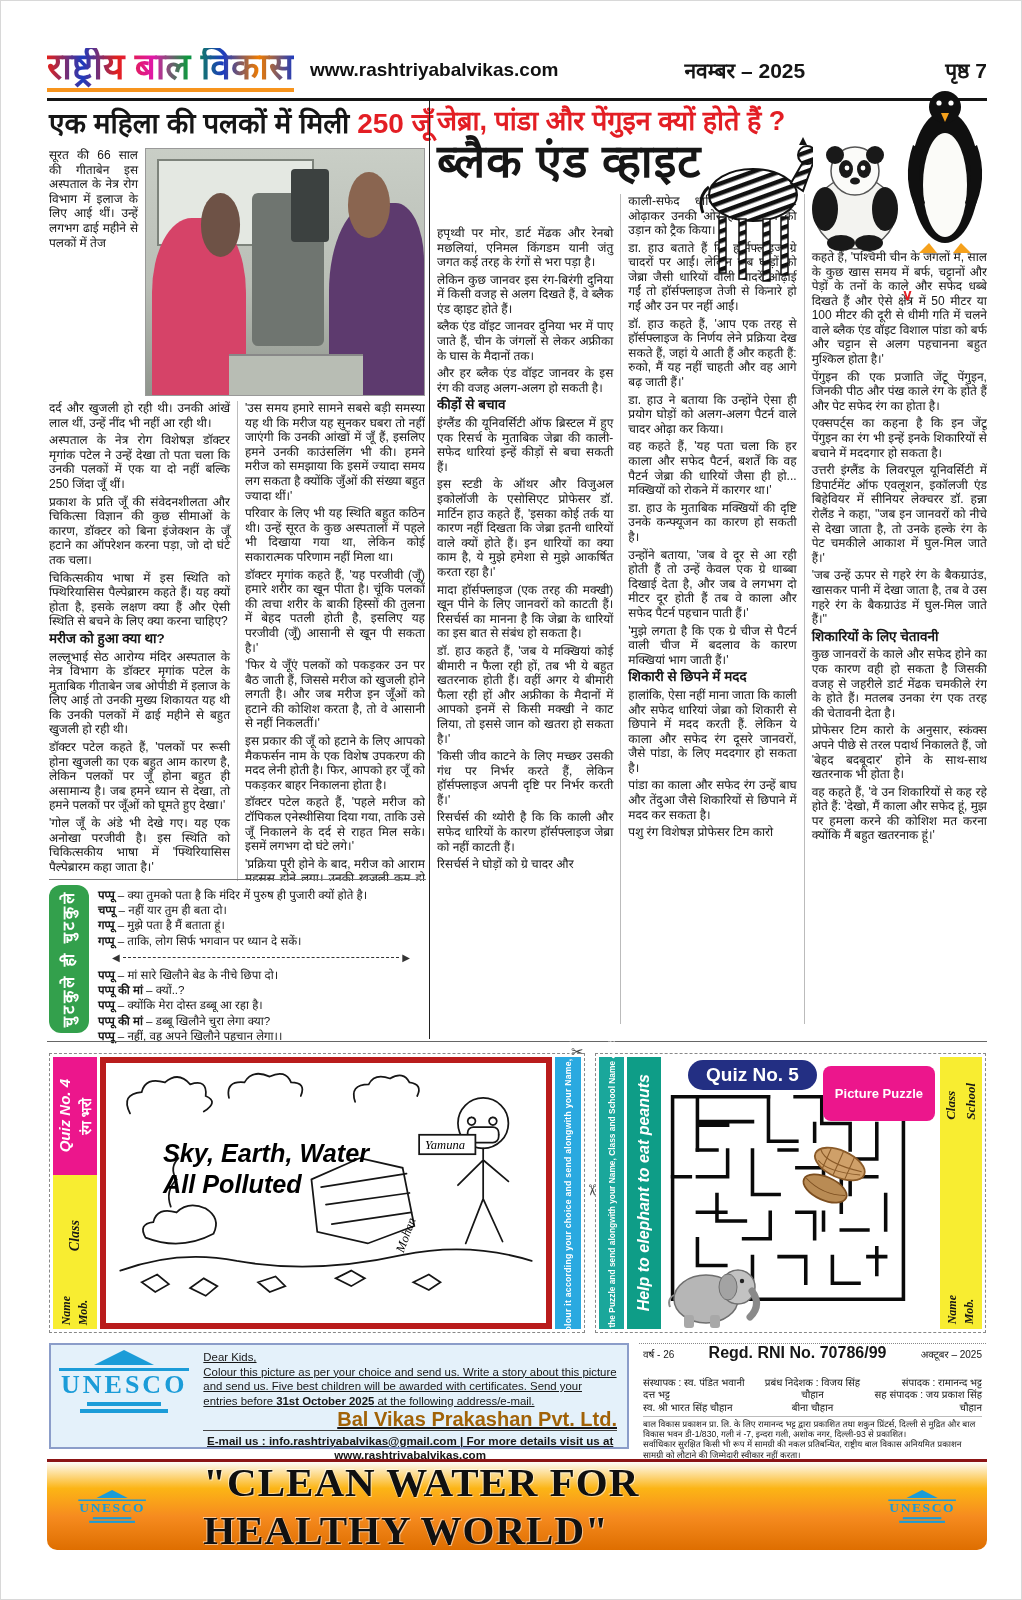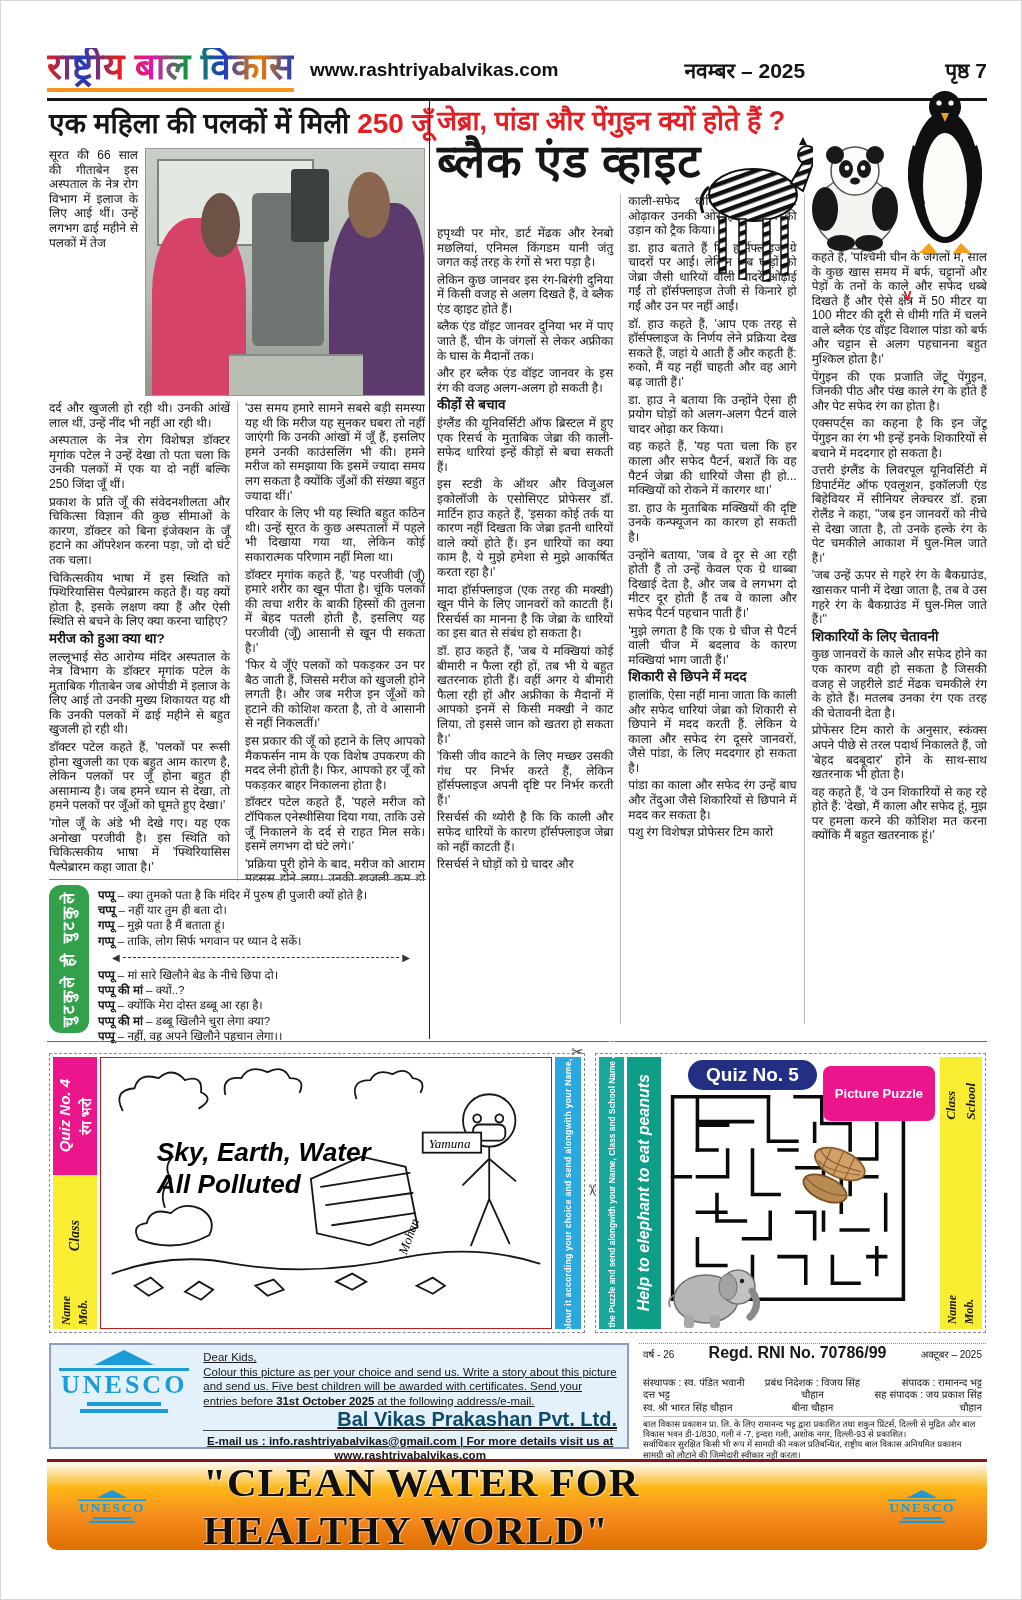--- a/index.html
+++ b/index.html
@@ -66,21 +66,21 @@
   .hr2{position:absolute;left:46px;top:1040px;width:940px;border-top:1px solid #666;}
   .scissor{position:absolute;color:#444;font-size:15px;}
   
   .q4{position:absolute;left:48px;top:1052px;width:536px;height:280px;border:1.6px dashed #888;display:flex;box-sizing:border-box;padding:3px;}
   .q4-left{width:44px;background:#f8ed31;display:flex;flex-direction:column;align-items:center;}
   .q4-pink{background:#ec168c;color:#fff;width:100%;height:118px;display:flex;align-items:center;justify-content:center;gap:3px;}
   .q4-pink .a{font-weight:bold;font-style:italic;font-size:15px;}
   .q4-pink .b{font-weight:bold;font-size:14px;}
   .q4-left .cls{flex:1;display:flex;align-items:center;font-family:"Liberation Serif",serif;font-style:italic;font-weight:bold;font-size:14px;}
   .q4-left .nm{display:flex;gap:2px;padding-bottom:4px;font-family:"Liberation Serif",serif;font-style:italic;font-weight:bold;font-size:12px;}
-  .q4-main{flex:1;border:1px solid #b91c1c;margin:0 3px;background:#fff;position:relative;overflow:hidden;}
+  .q4-main{flex:1;border:6px solid #b91c1c;margin:0 3px;background:#fff;position:relative;overflow:hidden;}
   .q4-blue{width:26px;background:#2aa9e0;color:#fff;display:flex;align-items:center;justify-content:center;}
   .q4-blue .vtext{font-size:8.6px;font-weight:bold;letter-spacing:.3px;}
   
   .q5{position:absolute;left:594px;top:1052px;width:391px;height:280px;border:1.6px dashed #888;display:flex;box-sizing:border-box;padding:3px;}
   .q5-note{width:25px;background:#1aa79b;color:#fff;display:flex;align-items:center;justify-content:center;margin-right:3px;}
   .q5-note .vtext{font-size:8.4px;font-weight:bold;}
   .q5-help{width:34px;background:#0e9d87;color:#fff;display:flex;align-items:center;justify-content:center;}
   .q5-help .vtext{font-size:16px;font-weight:bold;font-style:italic;}
   .q5-main{flex:1;position:relative;background:#fff;margin:0 3px;overflow:hidden;}
   .q5-title{position:absolute;top:3px;left:24px;background:#232f83;color:#fff;font-weight:bold;font-size:19px;
@@ -94,21 +94,21 @@
   
   .ub{position:absolute;left:48px;top:1342px;width:580px;height:106px;background:#e4f1fa;border:2px solid #8b9dc9;
       box-sizing:border-box;display:flex;padding:5px 10px 4px 8px;}
   .unesco{display:flex;flex-direction:column;align-items:center;color:#1b9cd8;line-height:1;}
   .unesco .roof{width:0;height:0;border-left:30px solid transparent;border-right:30px solid transparent;border-bottom:15px solid #1b9cd8;}
   .unesco .word{font-family:"Liberation Serif",serif;font-weight:bold;font-size:26px;letter-spacing:3px;
                 border-top:3px solid #1b9cd8;margin-top:3px;padding:1px 2px;}
   .unesco .base1{width:74px;border-top:4px solid #1b9cd8;margin-top:3px;}
   .unesco .base2{width:88px;border-top:4px solid #1b9cd8;margin-top:3px;}
   .ub-text{flex:1;padding-left:14px;font-size:11.4px;line-height:14.5px;text-decoration:underline;}
-  .ub-company{color:#0c4a6e;font-weight:bold;font-size:20px;text-align:right;margin-top:4px;}
+  .ub-company{color:#a16207;font-weight:bold;font-size:20px;text-align:right;margin-top:4px;}
   .ub-contact{font-weight:bold;font-size:11.6px;margin-top:3px;border-top:1px solid #444;padding-top:3px;text-align:center;}
   .ub-contact .u{text-decoration:underline;}
   
   .imp{position:absolute;left:638px;top:1342px;width:347px;height:106px;box-sizing:border-box;
        border-top:1.5px dotted #888;font-size:10px;line-height:12.5px;padding:3px 4px 0 4px;}
   .imp-r1{display:flex;justify-content:space-between;align-items:baseline;}
   .imp-r1 .rni{font-weight:bold;font-size:16px;}
   .imp-r2{display:flex;justify-content:space-between;margin-top:15px;}
   .imp-r2 .c{width:33%;}
   .imp-r2 .c.m{text-align:center;}

